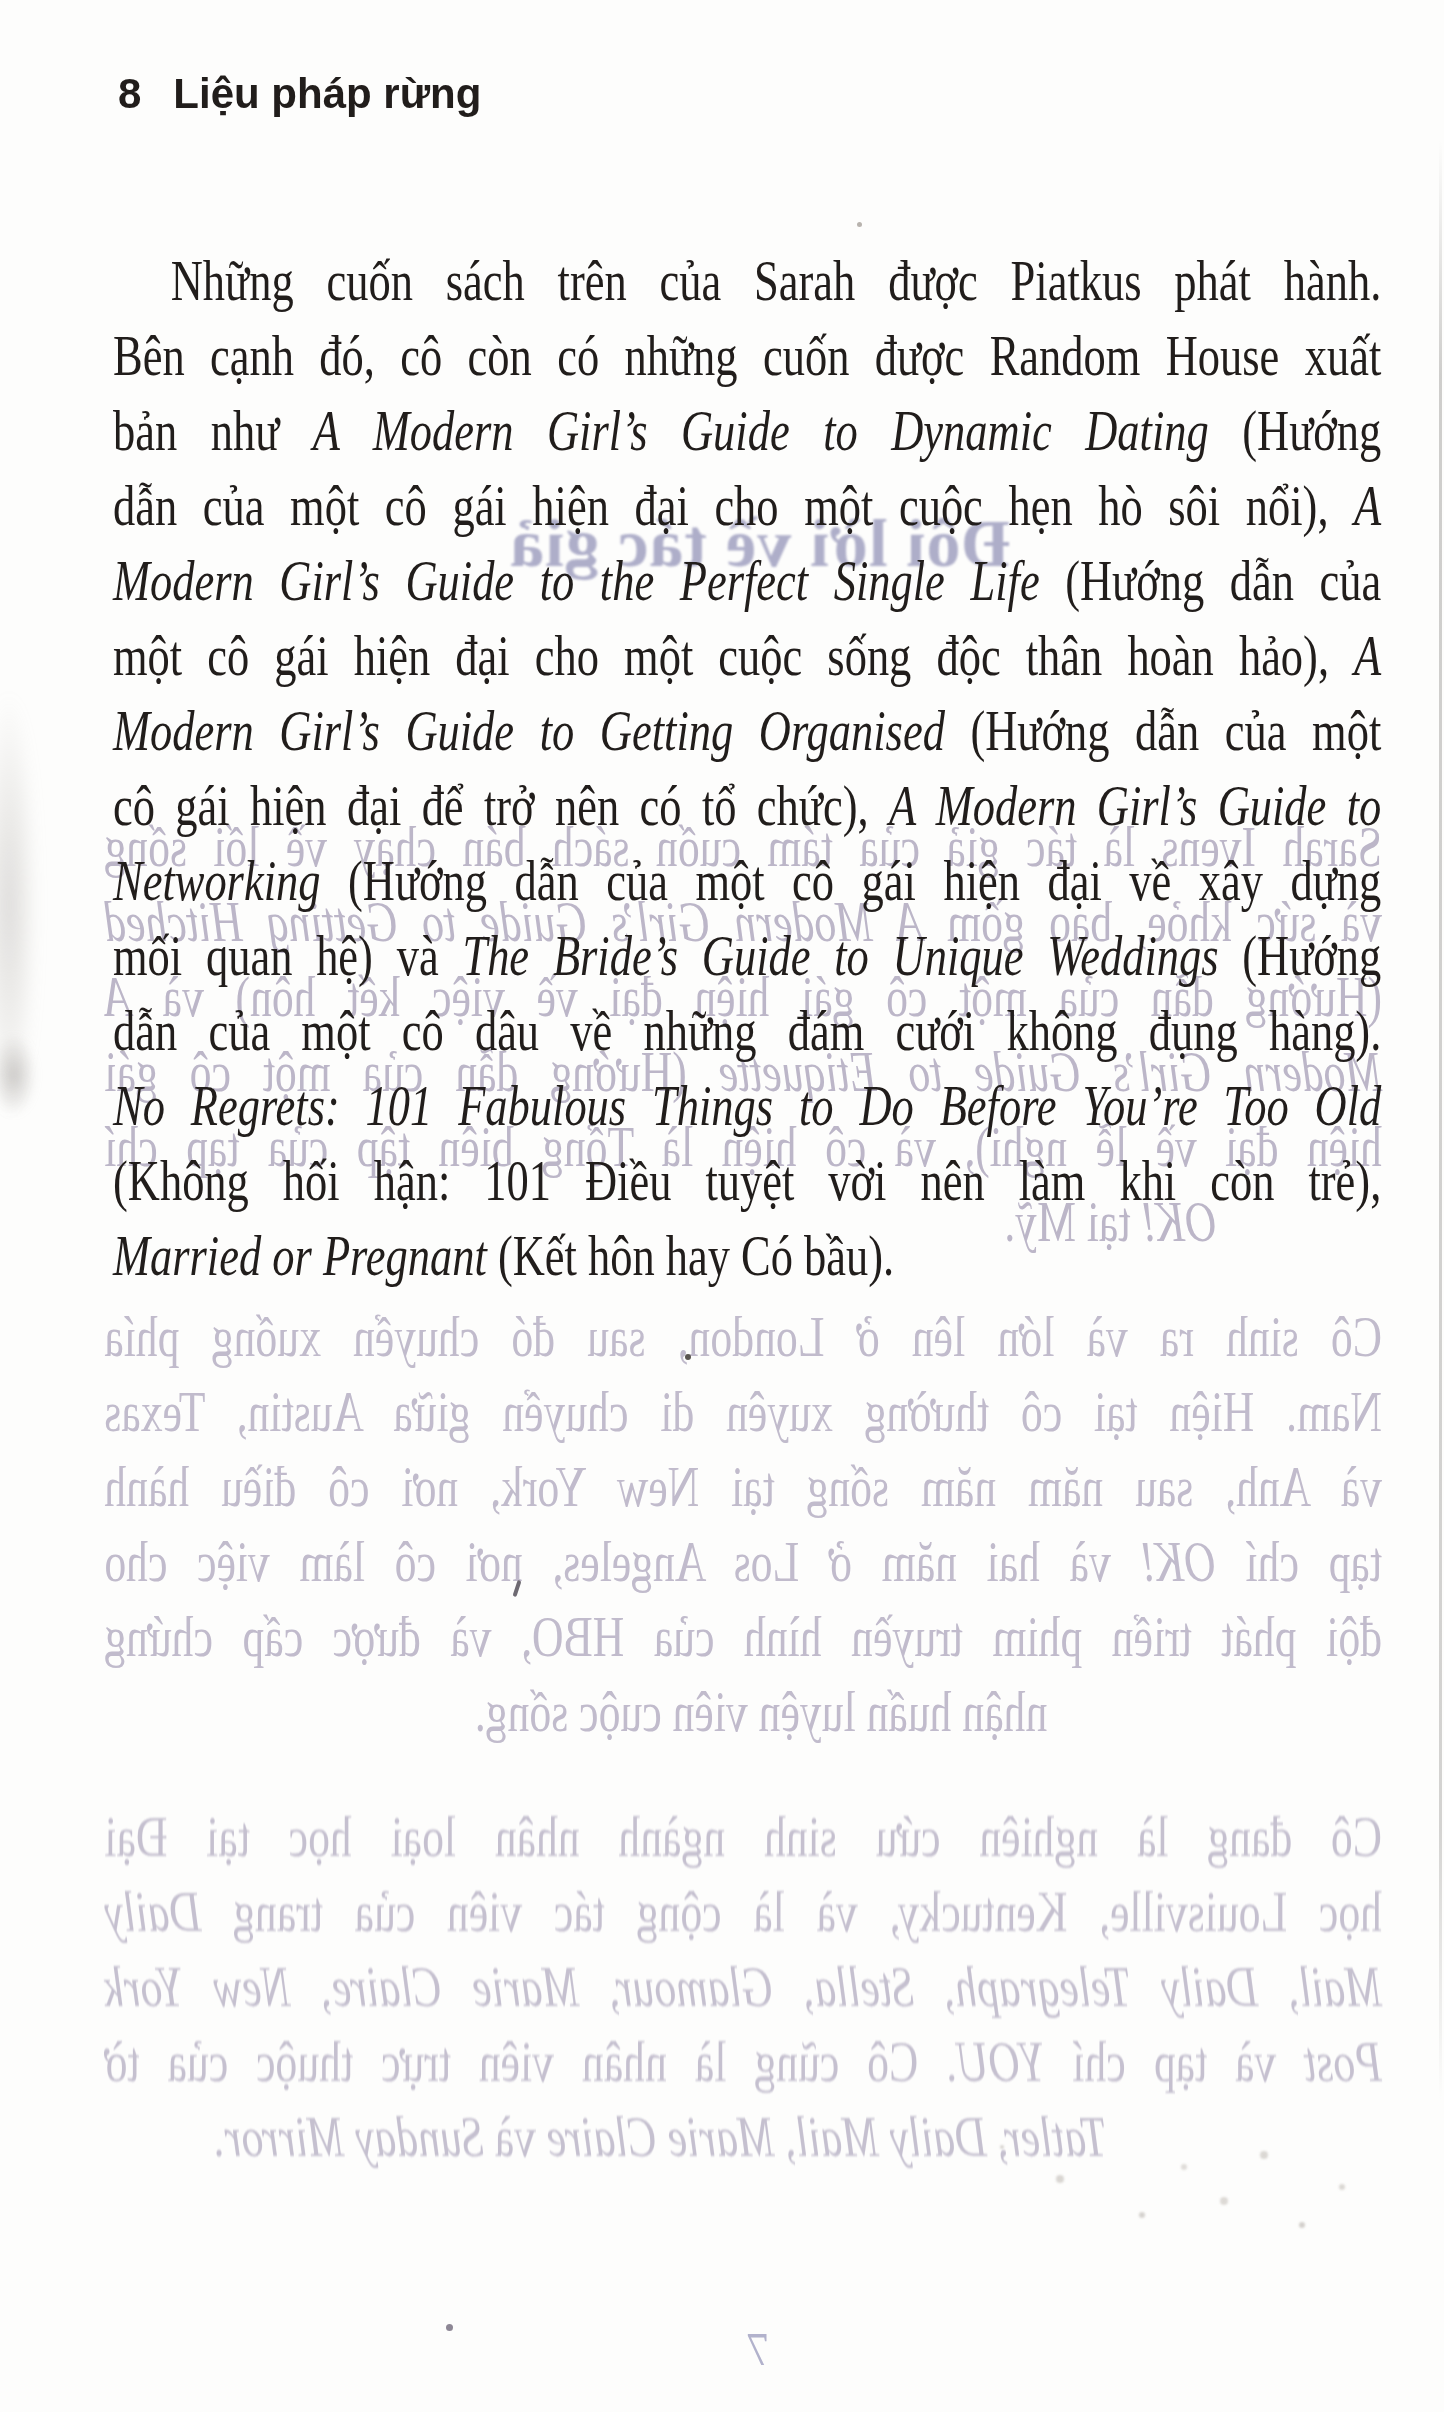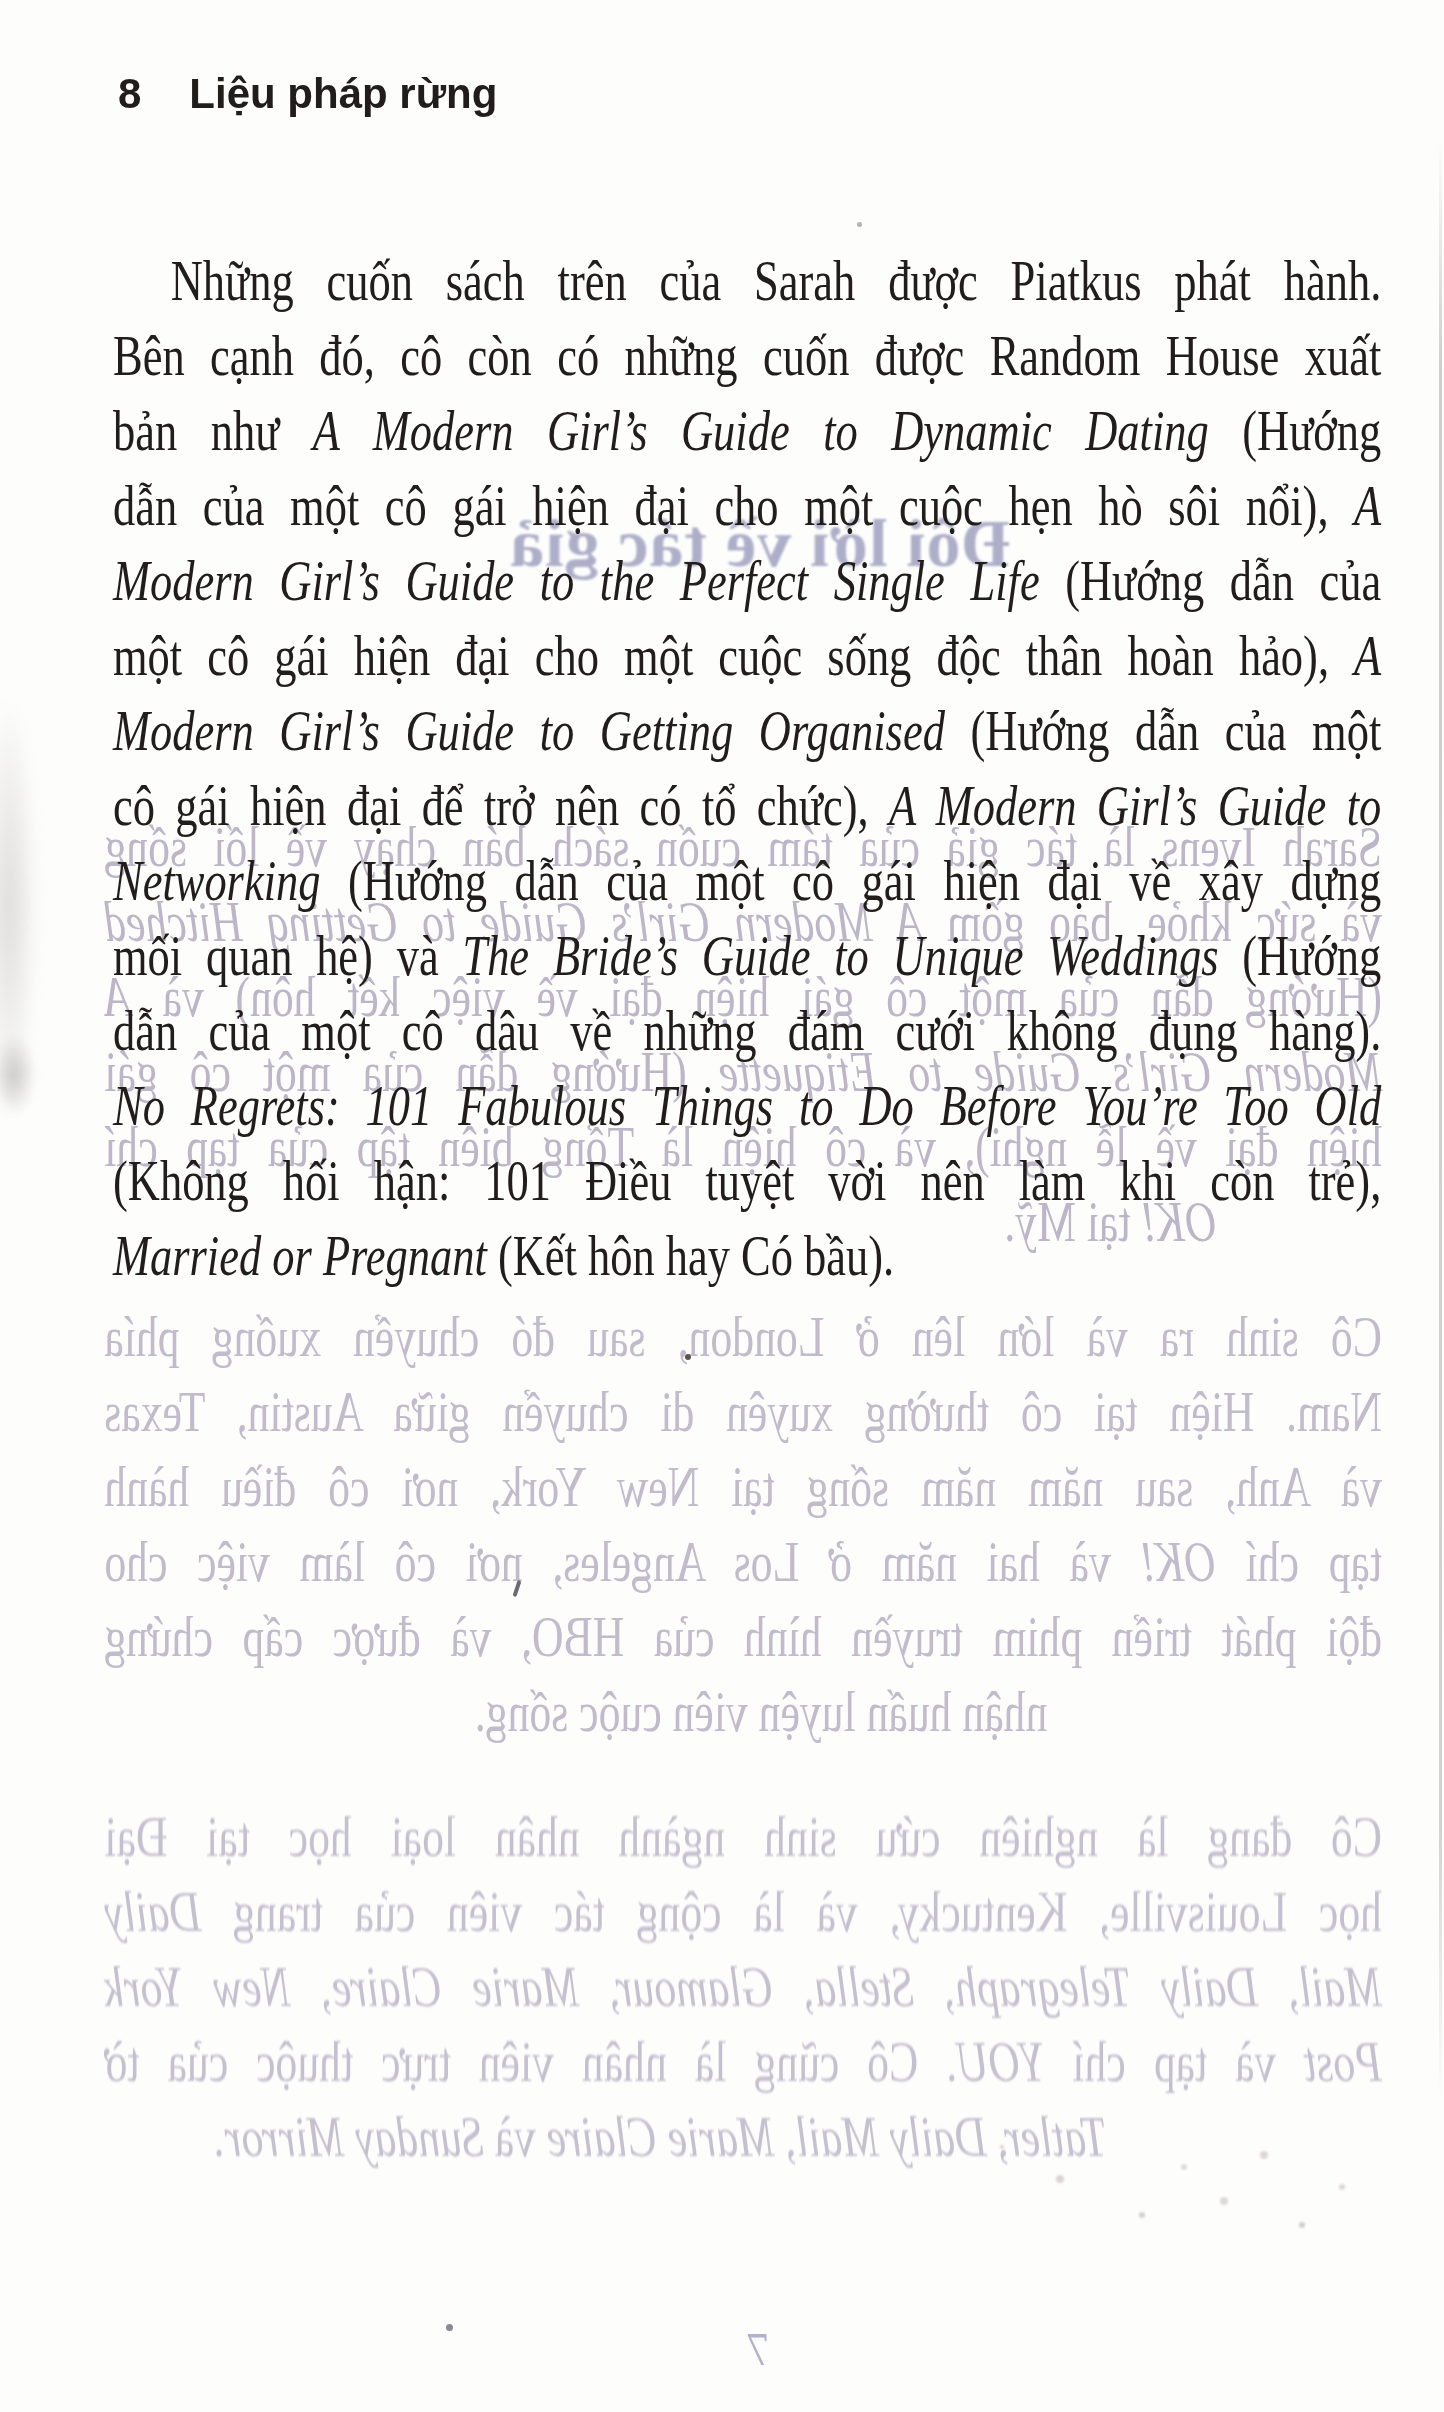--- a/index.html
+++ b/index.html
@@ -17,21 +17,21 @@
     overflow:hidden;
   }
   
   .header{
     position:absolute;left:118px;top:70px;
     display:flex;align-items:baseline;
     font-family:"Liberation Sans", sans-serif;
     font-weight:600;font-size:42px;line-height:48px;
     color:var(--ink);
   }
-  .header .btitle{margin-left:48px;}
+  .header .btitle{margin-left:32px;}
 
   
   .bodytext{
     position:absolute;left:113px;top:243px;width:1626px;
     transform:scaleX(0.78);transform-origin:0 0;
     color:var(--ink);z-index:3;
   }
   .tline{
     height:75px;line-height:75px;font-size:57px;
     text-align:justify;text-align-last:justify;

